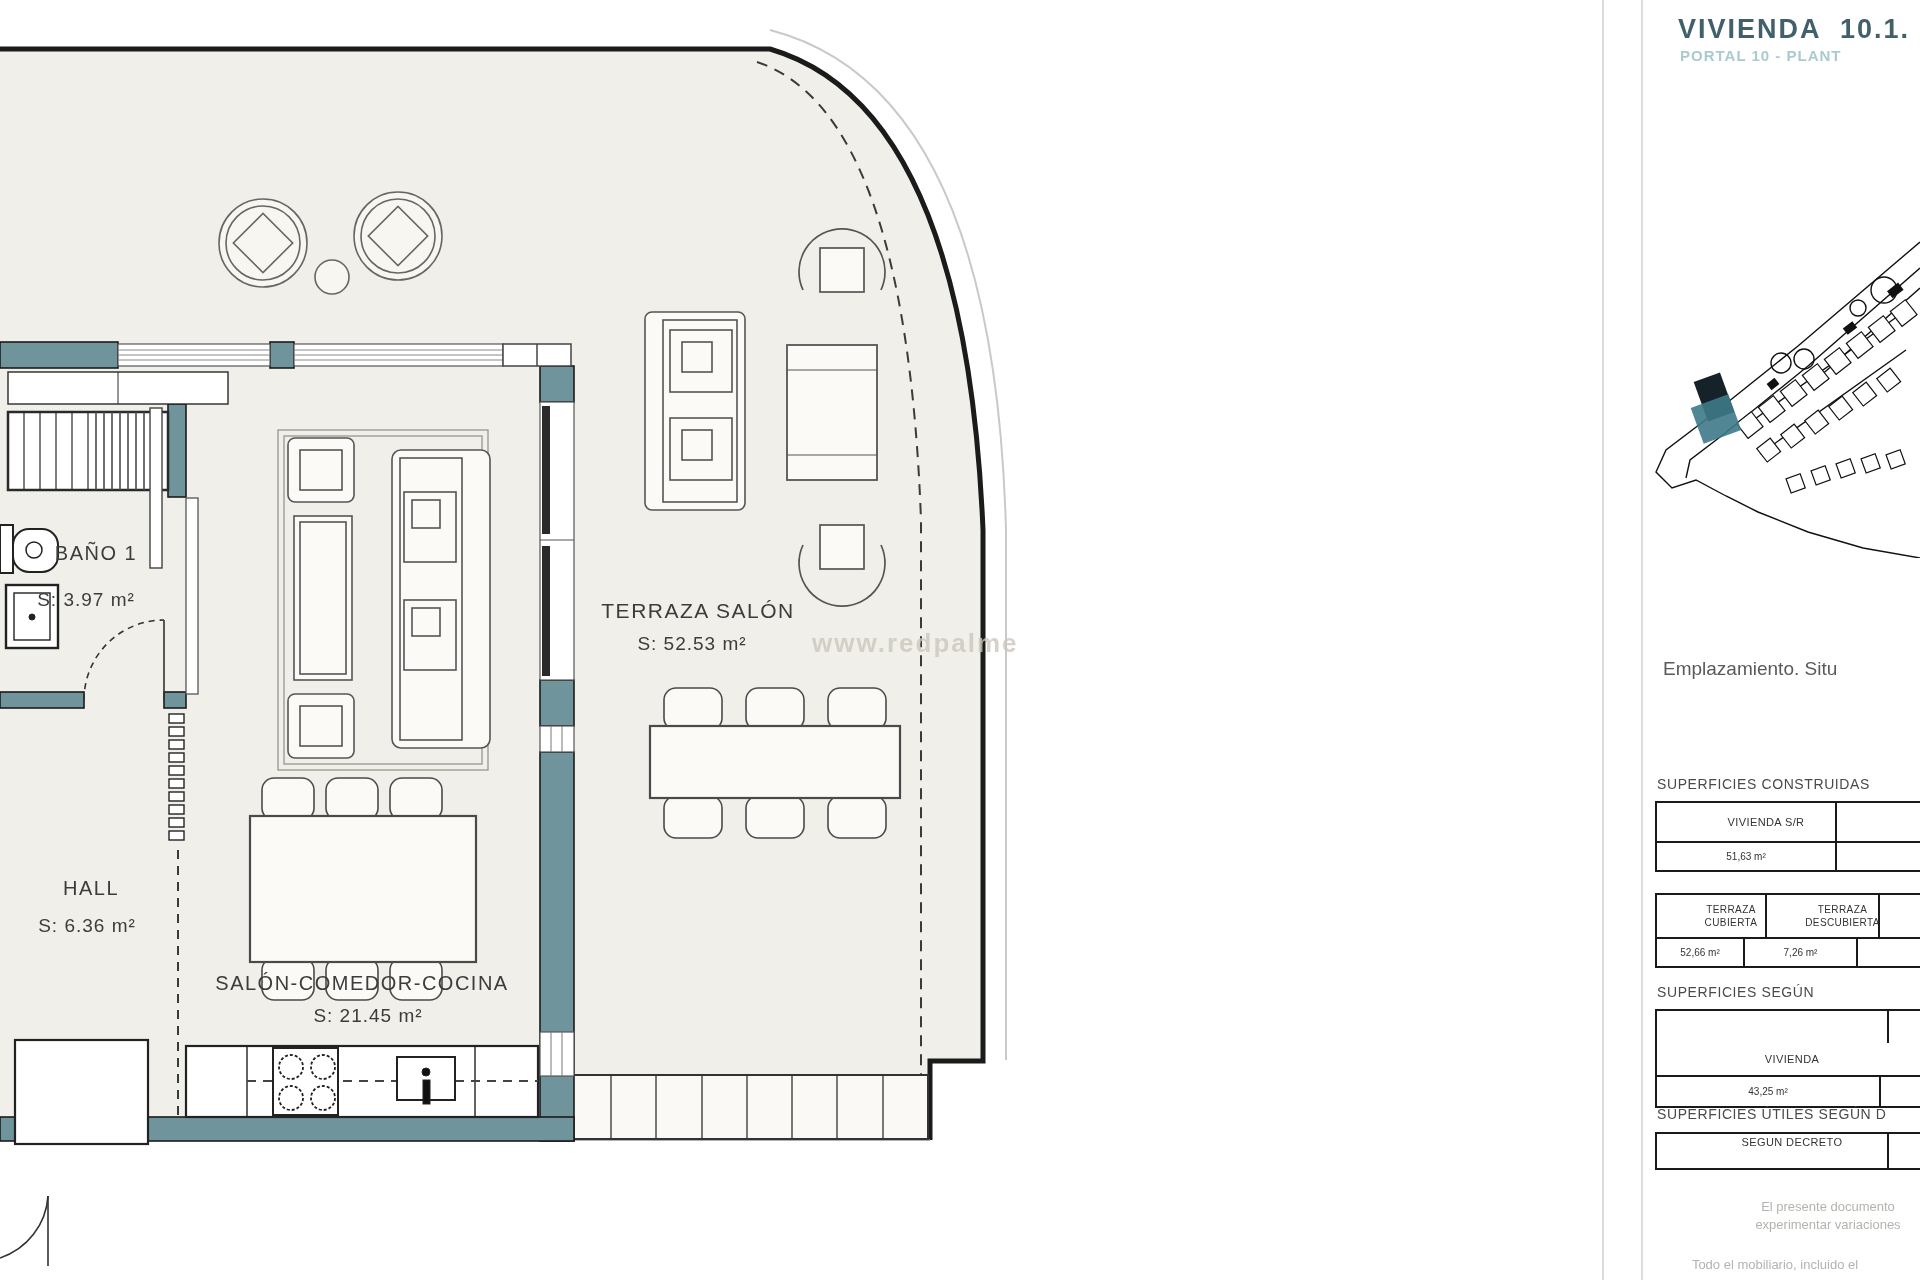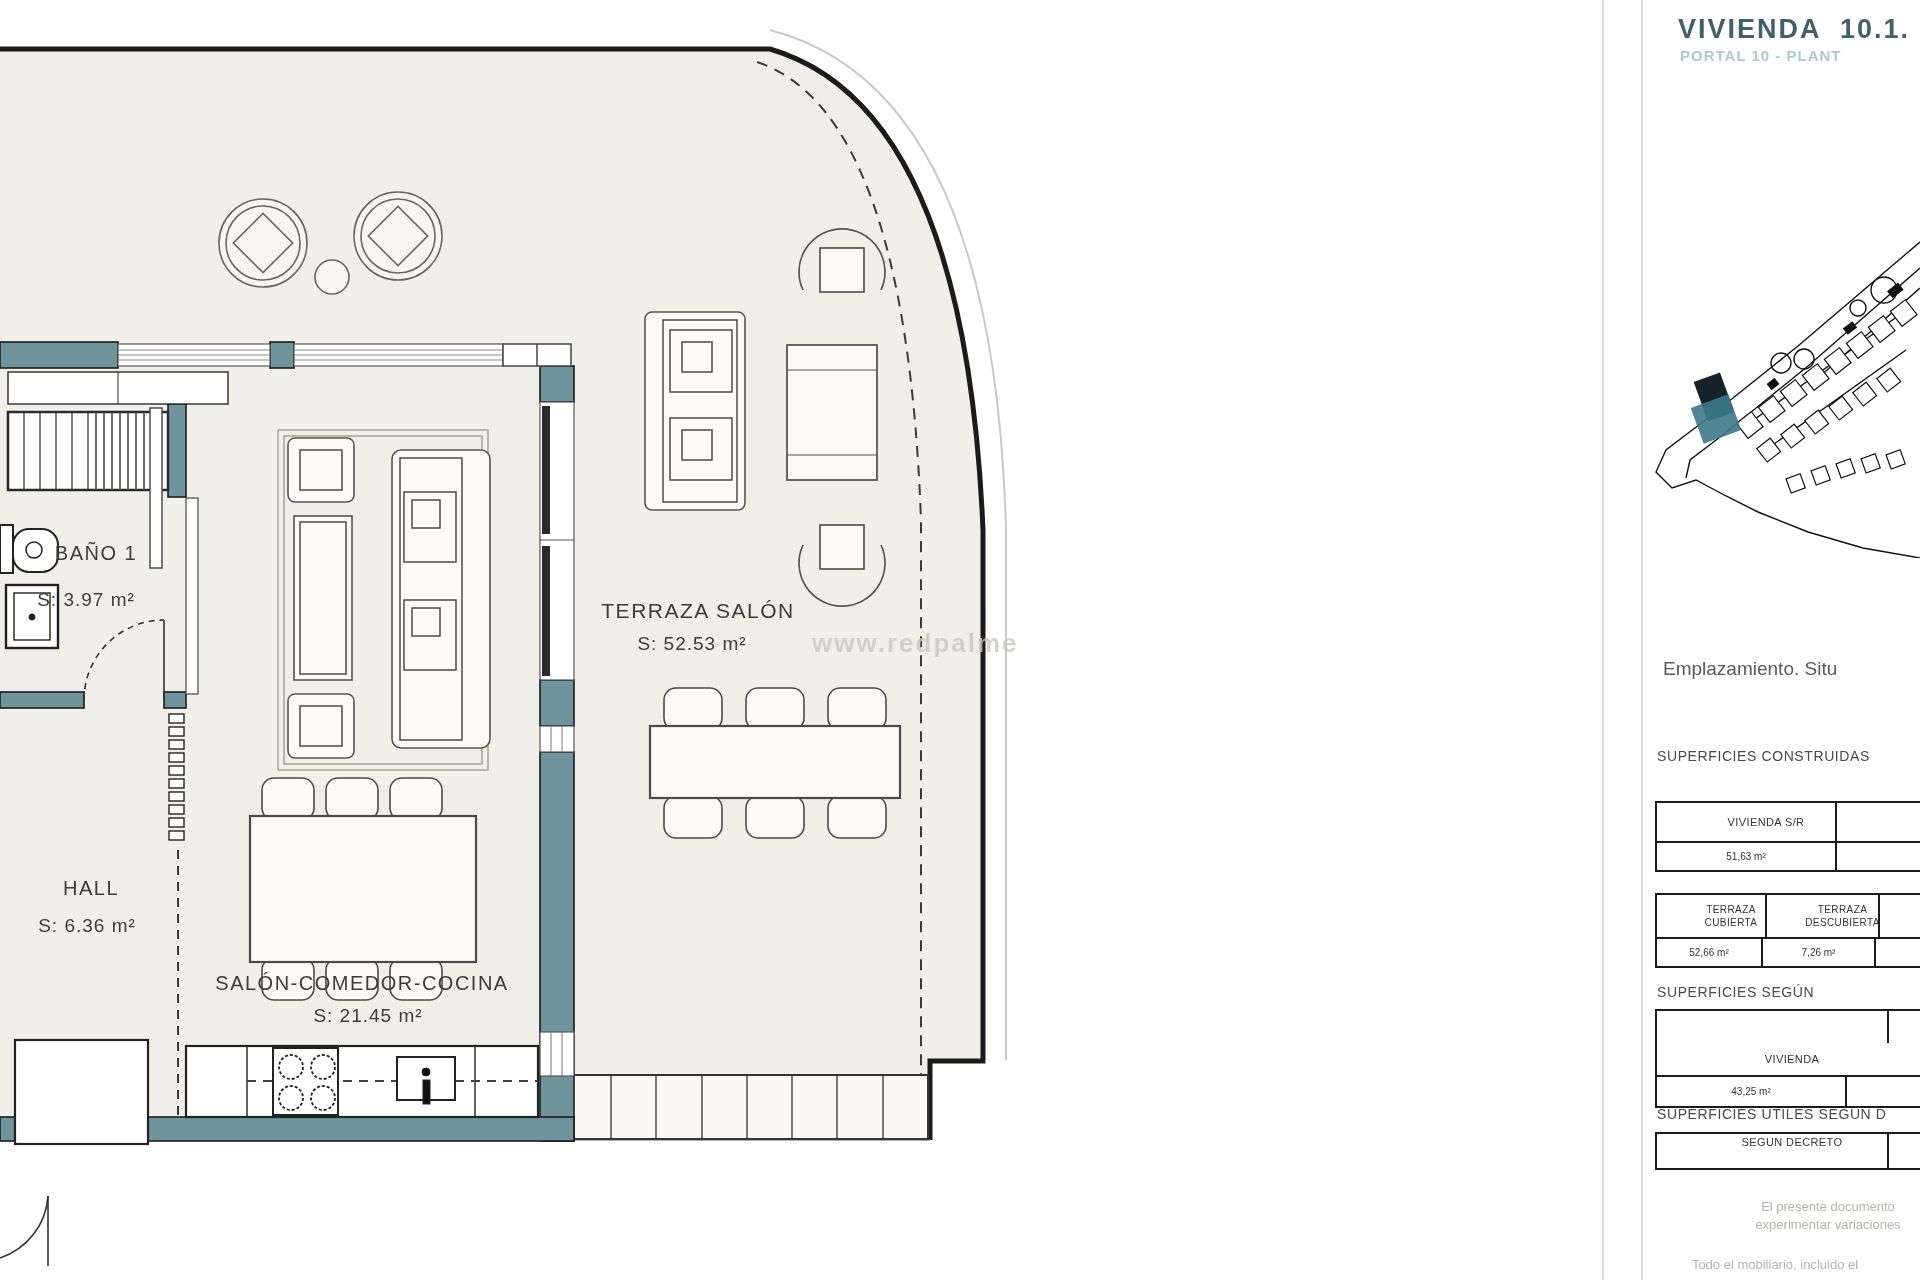--- a/index.html
+++ b/index.html
@@ -282,55 +282,55 @@
         <rect x="196" y="96" width="12" height="8" transform="rotate(-38 202 100)"></rect>
         <rect x="240" y="58" width="14" height="9" transform="rotate(-38 247 62)"></rect>
         <rect x="120" y="152" width="10" height="8" transform="rotate(-38 125 156)"></rect>
       </g>
       <rect x="52" y="148" width="28" height="42" transform="rotate(-20 66 169)" fill="#16222a"></rect>
       <rect x="48" y="172" width="40" height="38" transform="rotate(-20 68 191)" fill="#3e7a88" opacity="0.9"></rect>
     </svg>
 
     <div class="p-empl">Emplazamiento. Situ</div>
 
-    <div class="sec-label" style="top:748px;">SUPERFICIES CONSTRUIDAS</div>
+    <div class="sec-label" style="top:776px;">SUPERFICIES CONSTRUIDAS</div>
     <div class="tbl" style="top:801px;width:418px;">
       <div class="row">
         <div class="cell hcell" style="width:178px;height:38px;">VIVIENDA S/R</div>
         <div class="cell hcell" style="width:240px;height:38px;"></div>
       </div>
       <div class="row">
         <div class="cell vcell" style="width:178px;height:27px;">51,63 m²</div>
         <div class="cell vcell" style="width:240px;height:27px;"></div>
       </div>
     </div>
 
     <div class="tbl" style="top:893px;width:418px;">
       <div class="row">
         <div class="cell hcell" style="width:108px;height:42px;font-size:10px;">TERRAZA
 CUBIERTA</div>
         <div class="cell hcell" style="width:113px;height:42px;font-size:10px;">TERRAZA
 DESCUBIERTA</div>
         <div class="cell hcell" style="width:197px;height:42px;"></div>
       </div>
       <div class="row">
-        <div class="cell vcell" style="width:104px;height:27px;">52,66 m²</div>
+        <div class="cell vcell" style="width:86px;height:27px;">52,66 m²</div>
         <div class="cell vcell" style="width:113px;height:27px;">7,26 m²</div>
         <div class="cell vcell" style="width:197px;height:27px;"></div>
       </div>
     </div>
 
     <div class="sec-label" style="top:984px;">SUPERFICIES SEGÚN</div>
     <div class="tbl" style="top:1009px;width:418px;">
       <div class="row">
         <div class="cell hcell" style="width:230px;height:32px;margin-top:32px;">VIVIENDA</div>
         <div class="cell hcell" style="width:188px;height:32px;"></div>
       </div>
       <div class="row">
-        <div class="cell vcell" style="width:188px;height:29px;">43,25 m²</div>
+        <div class="cell vcell" style="width:222px;height:29px;">43,25 m²</div>
         <div class="cell vcell" style="width:188px;height:29px;"></div>
       </div>
     </div>
 
     <div class="sec-label" style="top:1106px;">SUPERFICIES ÚTILES SEGÚN D</div>
     <div class="tbl" style="top:1132px;width:418px;">
       <div class="row">
         <div class="cell hcell" style="width:230px;height:16px;">SEGUN DECRETO</div>
         <div class="cell hcell" style="width:188px;height:34px;"></div>
       </div>

